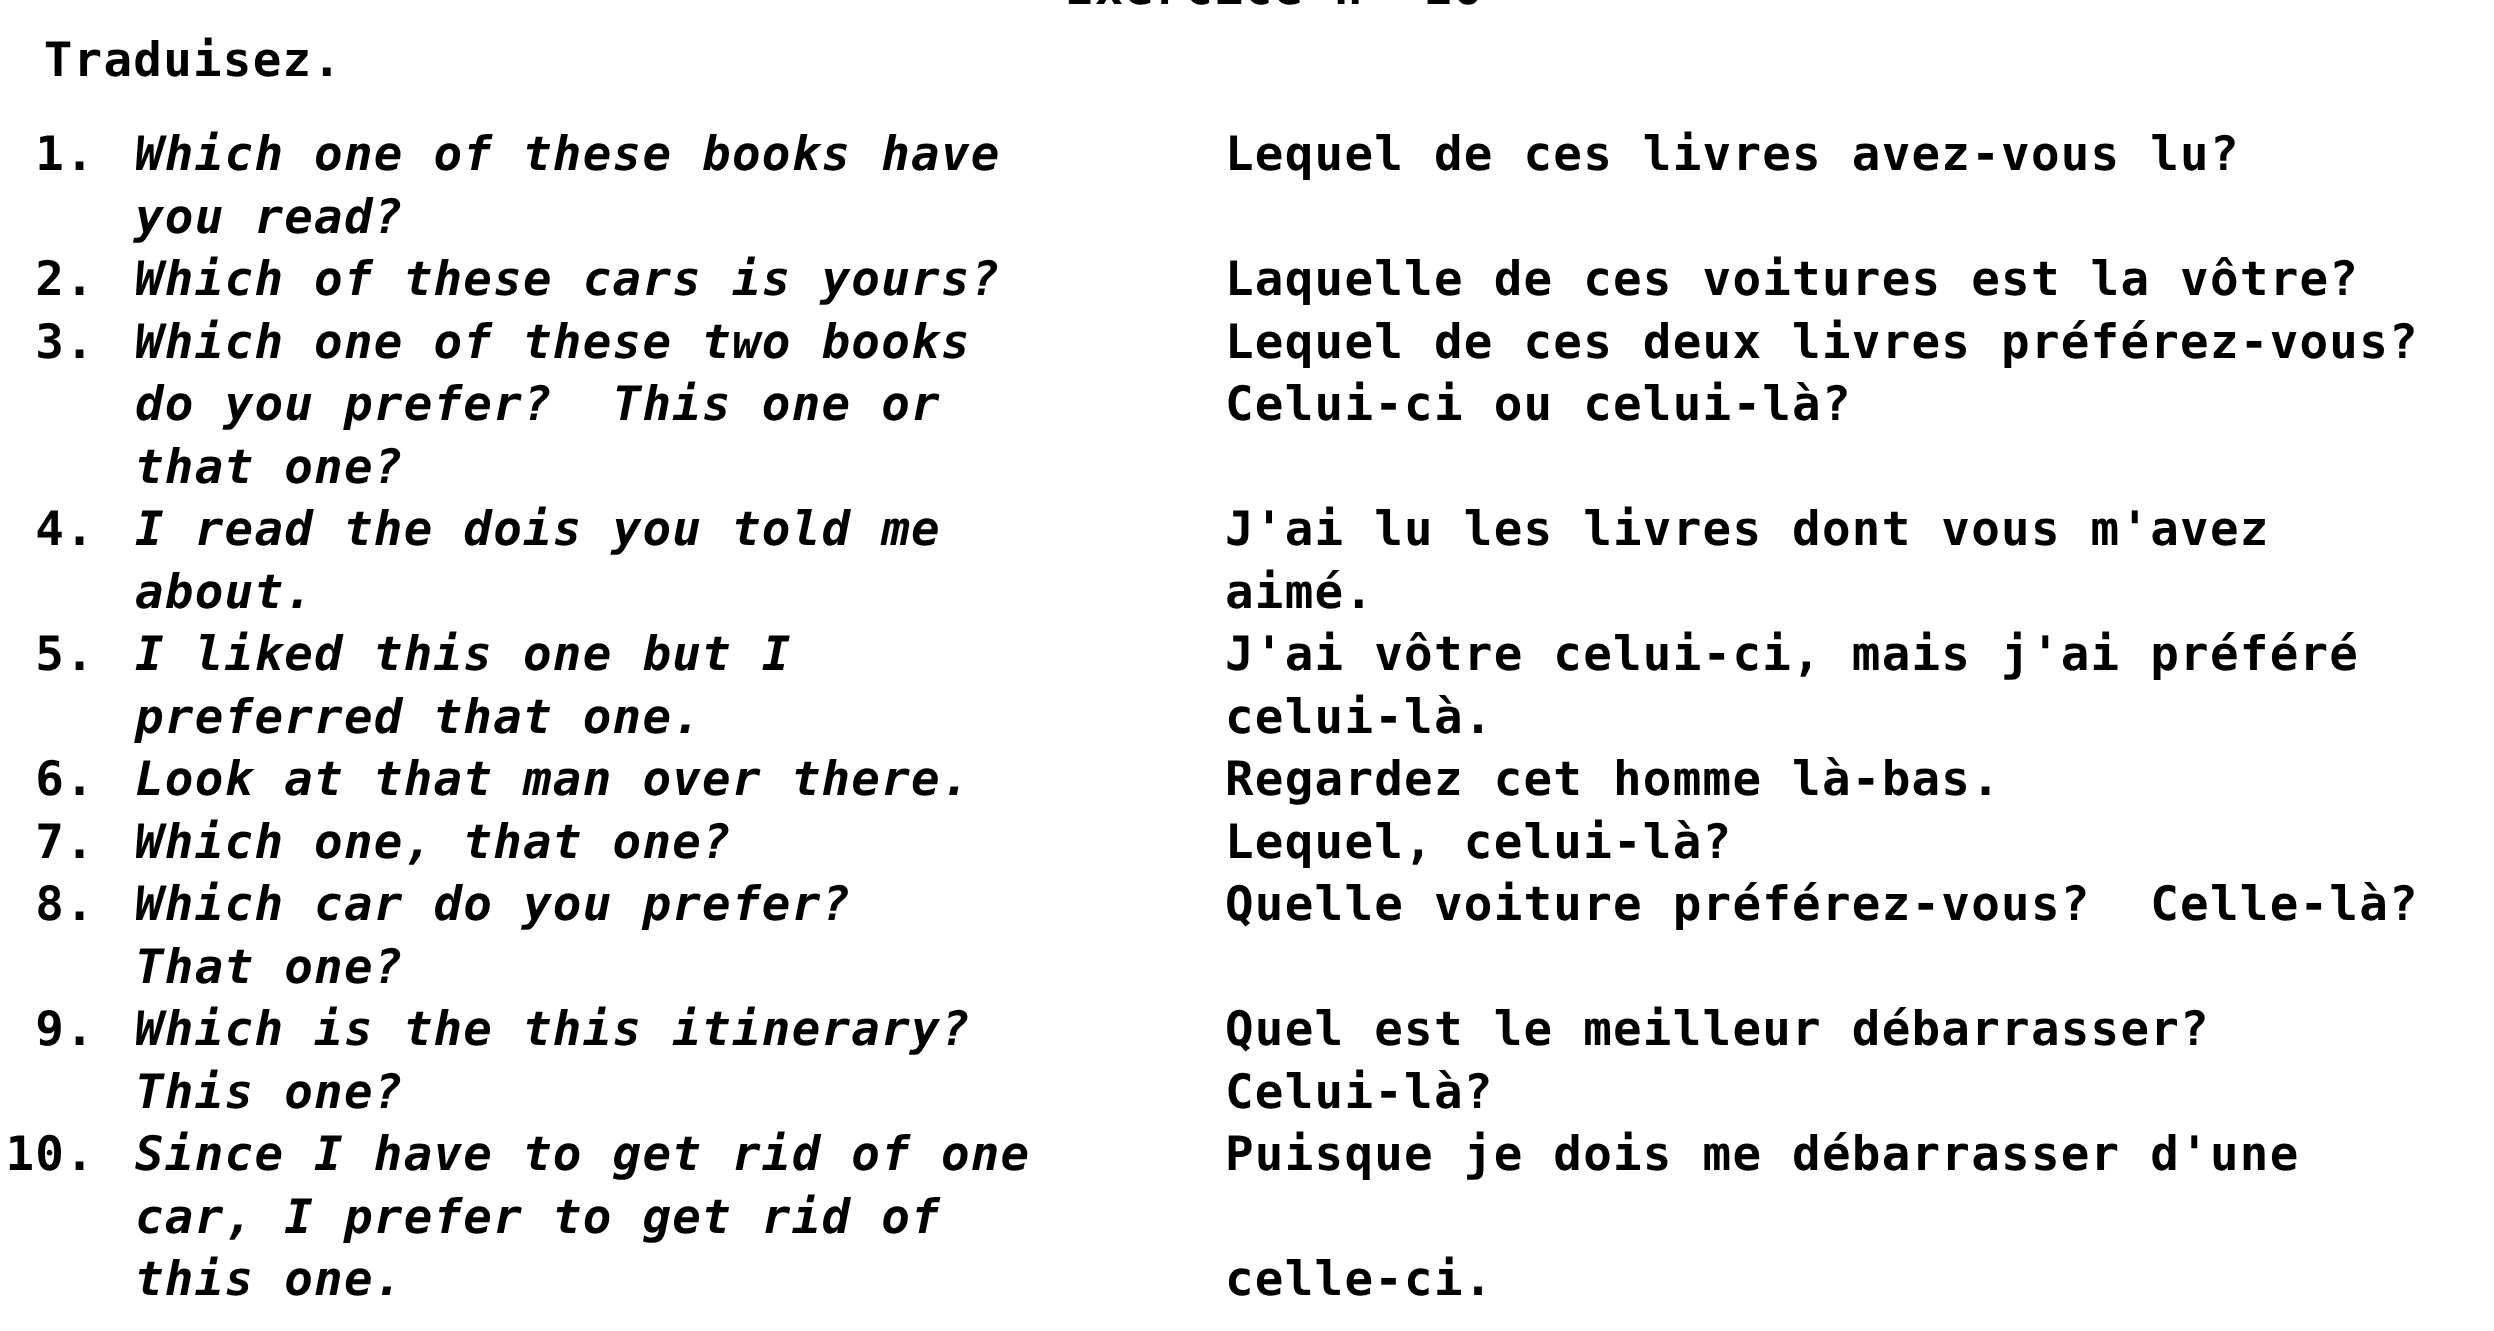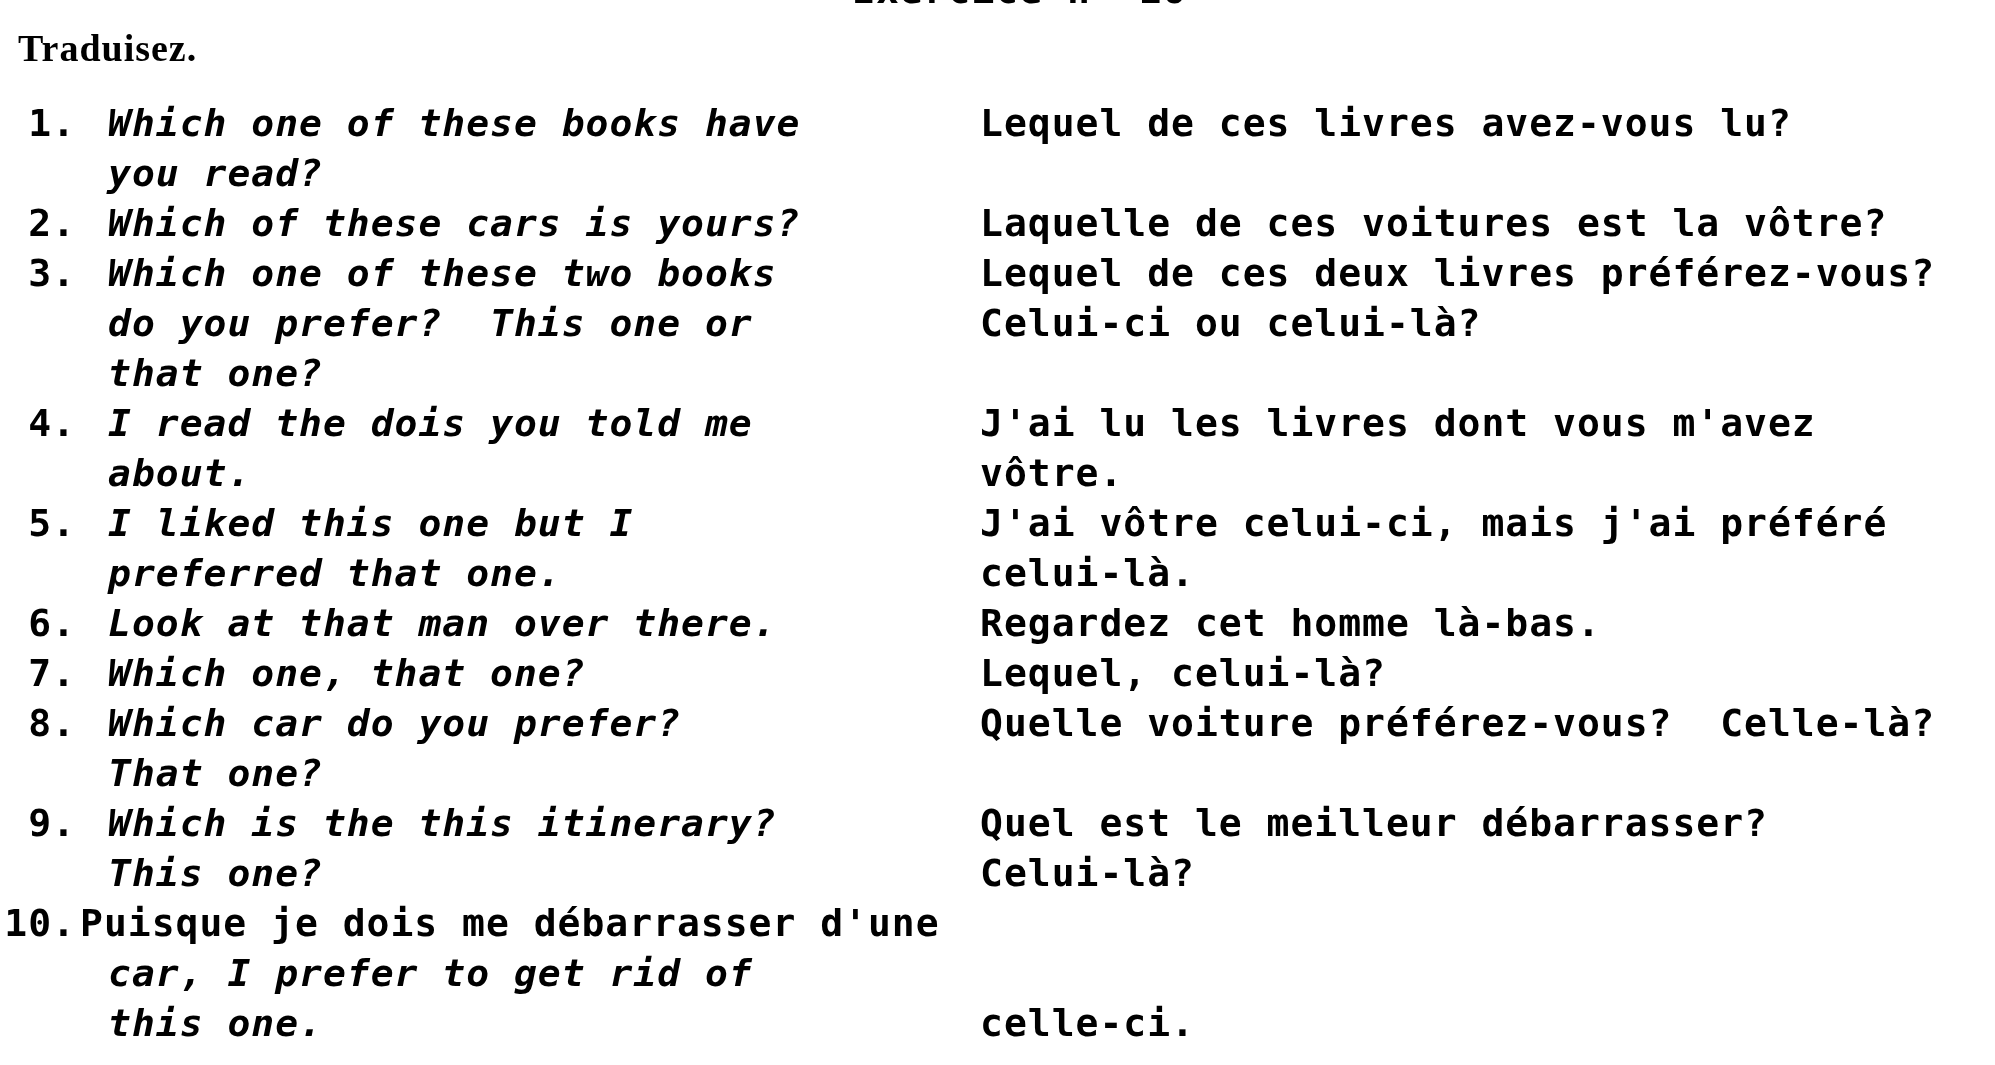--- a/index.html
+++ b/index.html
@@ -27,24 +27,23 @@
     line-height: 40px;
     white-space: pre;
   }
   .content {
     position: absolute;
     top: 24px;
     left: 0;
     right: 0;
   }
   .instruction {
-    margin-left: 18px;
+    margin-left: 35px;
     line-height: 48px;
     white-space: pre;
-    font-family: Liberation Serif, serif;
   }
   .rows {
     margin-top: 26px;
   }
   .row {
     display: grid;
     grid-template-columns: 80px 900px 1fr;
     height: 50px;
     line-height: 50px;
   }
@@ -109,21 +108,21 @@
       </div>
 
       <div class="row">
         <span class="num">4.</span>
         <span class="en">I read the dois you told me</span>
         <span class="fr">J'ai lu les livres dont vous m'avez</span>
       </div>
       <div class="row">
         <span class="num"></span>
         <span class="en">about.</span>
-        <span class="fr">vôtre.</span>
+        <span class="fr">aimé.</span>
       </div>
 
       <div class="row">
         <span class="num">5.</span>
         <span class="en">I liked this one but I</span>
         <span class="fr">J'ai vôtre celui-ci, mais j'ai préféré</span>
       </div>
       <div class="row">
         <span class="num"></span>
         <span class="en">preferred that one.</span>
@@ -159,20 +158,21 @@
         <span class="fr">Quel est le meilleur débarrasser?</span>
       </div>
       <div class="row">
         <span class="num"></span>
         <span class="en">This one?</span>
         <span class="fr">Celui-là?</span>
       </div>
 
       <div class="row">
         <span class="num">10.</span>
+        <span class="en">Since I have to get rid of one</span>
         <span class="fr">Puisque je dois me débarrasser d'une</span>
       </div>
       <div class="row">
         <span class="num"></span>
         <span class="en">car, I prefer to get rid of</span>
       </div>
       <div class="row">
         <span class="num"></span>
         <span class="en">this one.</span>
         <span class="fr">celle-ci.</span>

